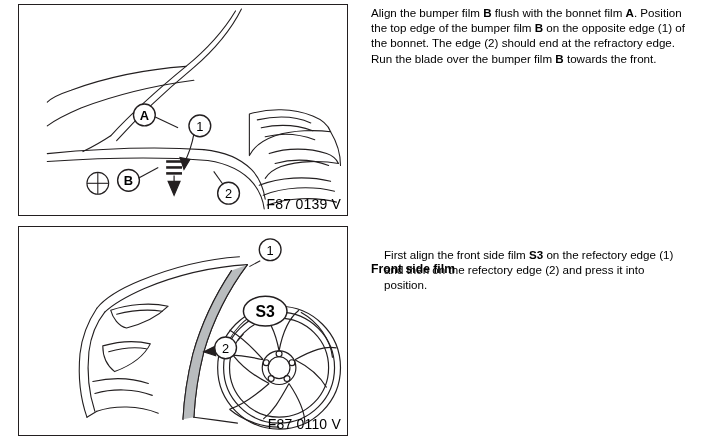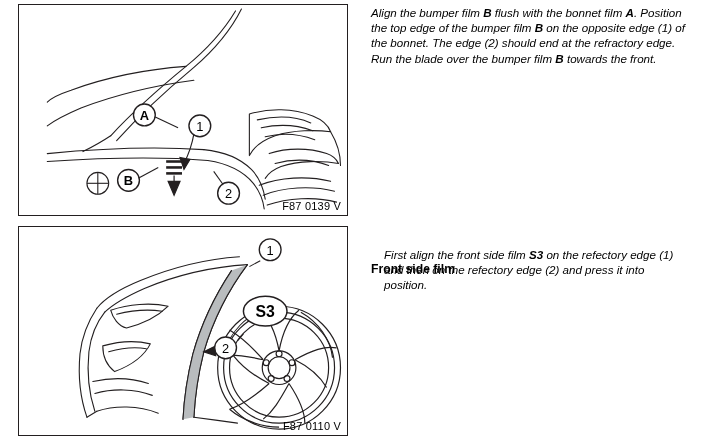--- a/index.html
+++ b/index.html
@@ -36,21 +36,21 @@
   #figure-2 {
     left: 18px;
     top: 226px;
     width: 330px;
     height: 210px;
   }
   .fig-caption {
     position: absolute;
     right: 6px;
     bottom: 3px;
-    font-size: 11px;
+    font-size: 14px;
     letter-spacing: 0.2px;
     font-family: "Liberation Sans", sans-serif;
     color: #000;
   }
   .fig-svg {
     position: absolute;
     left: 0;
     top: 0;
     width: 100%;
     height: 100%;
@@ -60,21 +60,20 @@
     position: absolute;
     left: 371px;
     top: 0;
     width: 320px;
   }
   .para {
     font-size: 11.6px;
     line-height: 15.2px;
     color: #000;
     margin: 0;
-    font-style: italic;
   }
   #para-1 {
     position: absolute;
     top: 5px;
     left: 0;
     width: 318px;
   }
   #heading-front-side-film {
     position: absolute;
     top: 220px;

